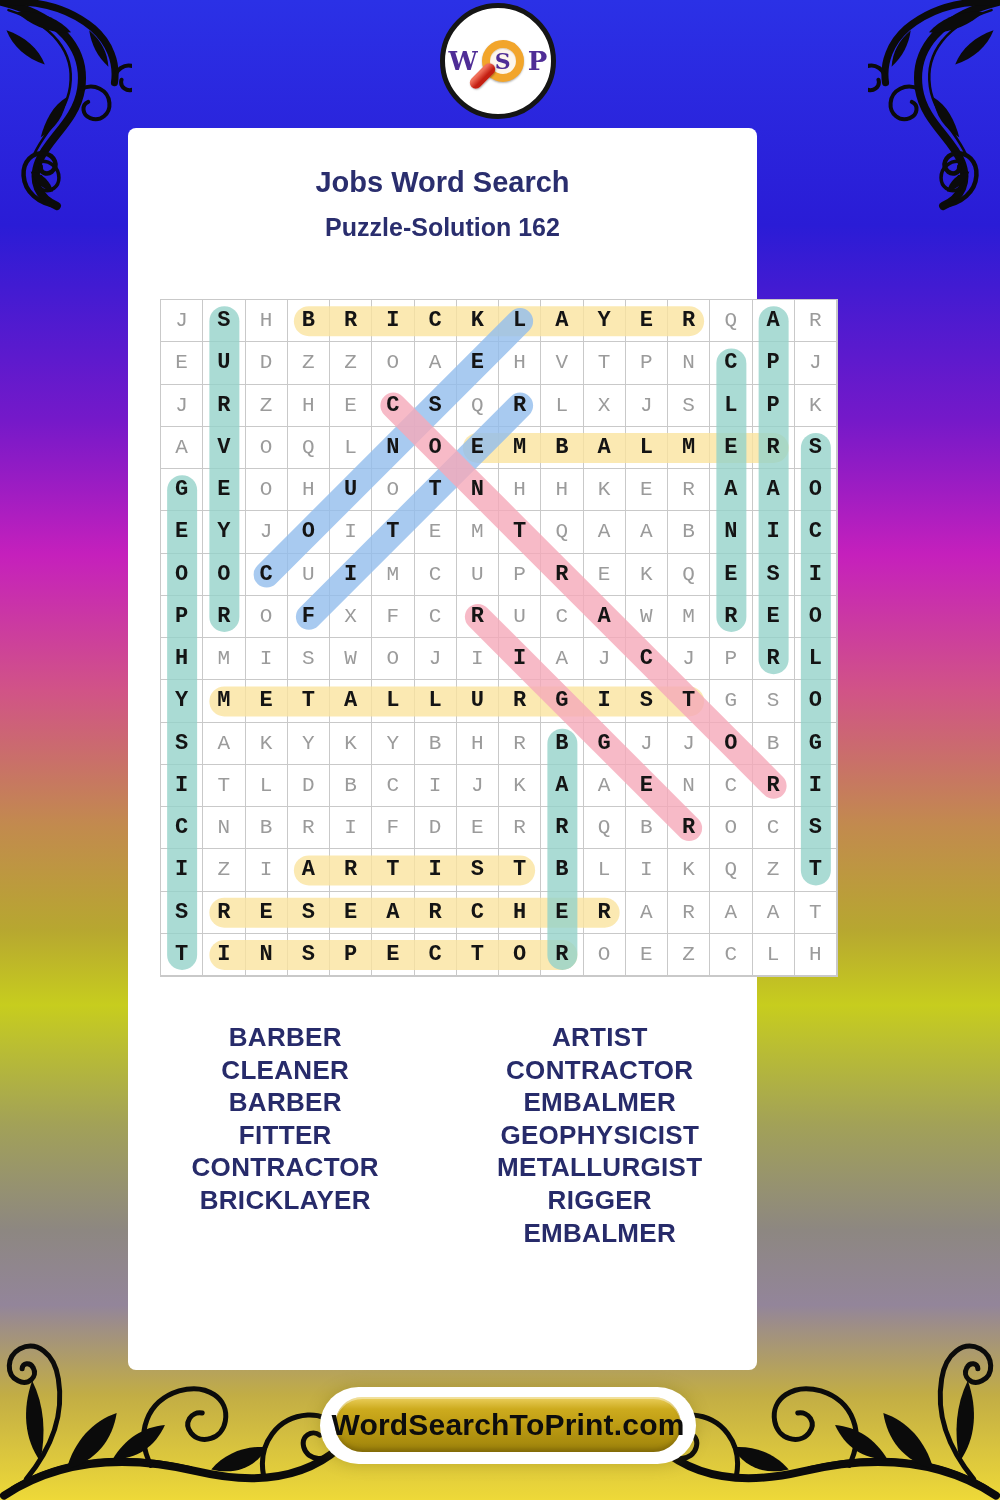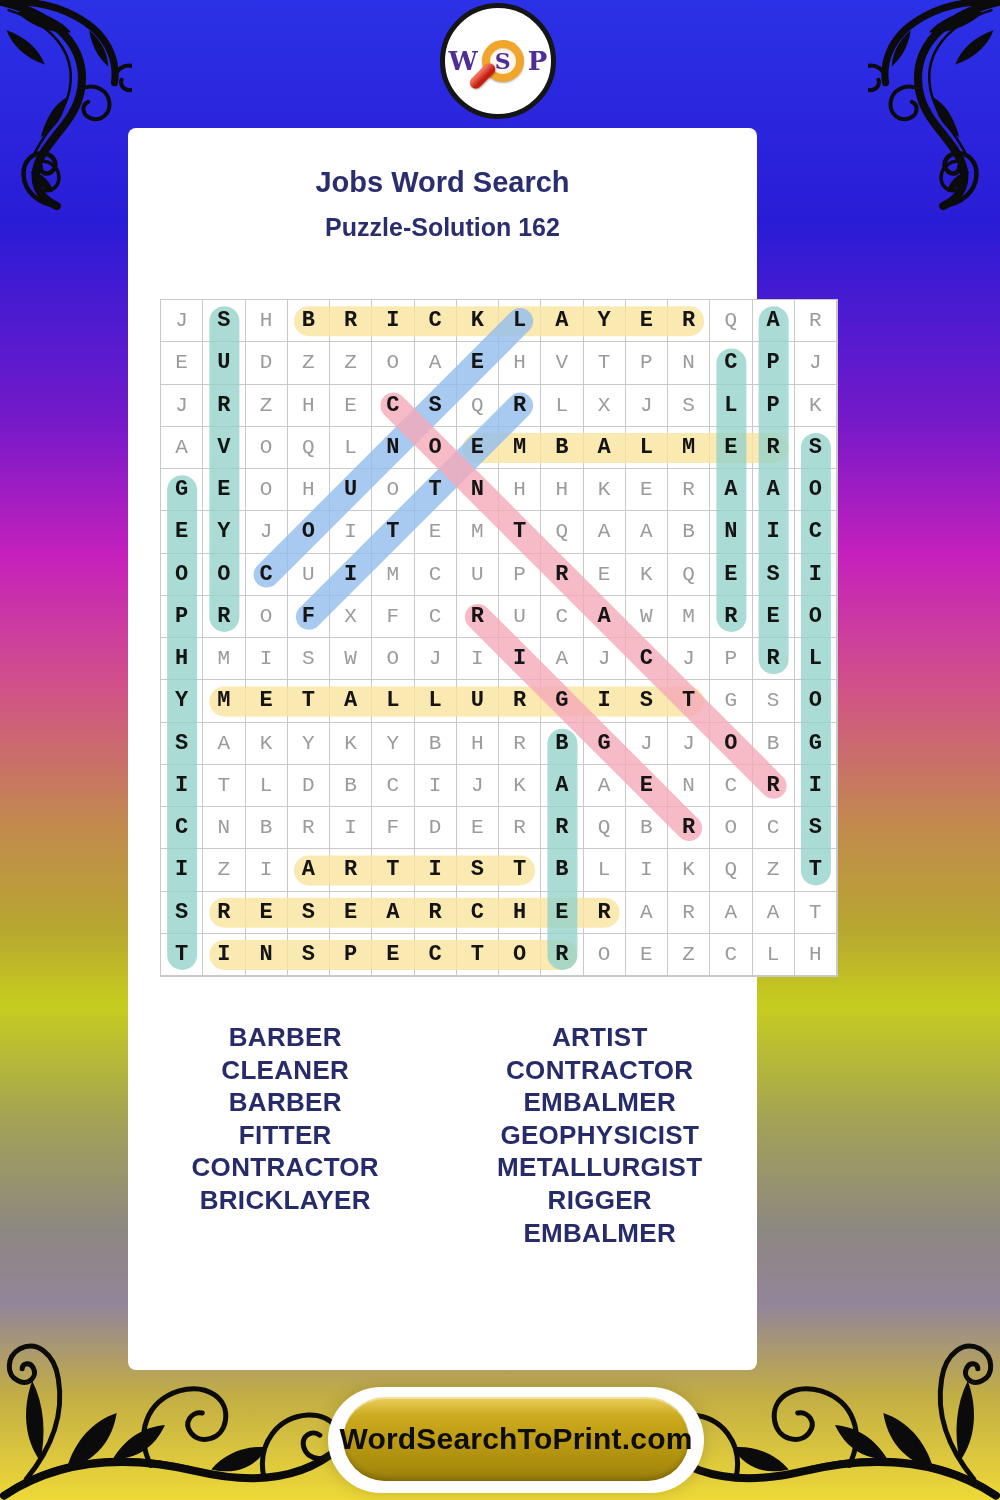--- a/index.html
+++ b/index.html
@@ -48,21 +48,21 @@
   .cell span{position:relative;z-index:2;
     font-family:"Liberation Mono","DejaVu Sans Mono",monospace;
     font-size:21px;color:#9b9b9b;}
   .cell.sol span{font-weight:bold;color:#141414;font-size:22px;}
   .hl{position:absolute;left:0;top:0;z-index:1;pointer-events:none;}
   
   .wordlist{position:absolute;left:0;right:0;top:893px;display:flex;}
   .wcol{flex:1;text-align:center;}
   .word{font-size:26px;font-weight:bold;color:#272b6a;line-height:32.6px;letter-spacing:.3px;}
   
-  .footer-pill{position:absolute;left:328px;top:1387px;width:376px;height:106px;z-index:6;
+  .footer-pill{position:absolute;left:320px;top:1387px;width:376px;height:77px;z-index:6;
     background:#fff;border-radius:53px;box-shadow:0 0 16px rgba(110,95,0,.3);cursor:pointer;text-align:right;}
   .footer-gold{position:absolute;left:15px;top:10px;right:15px;bottom:12px;border-radius:43px;
     background:linear-gradient(180deg,#ecd05e 0%,#cdab1e 22%,#bb9a12 55%,#a98c0e 82%,#977d0b 100%);
     box-shadow:inset 0 2px 0 rgba(255,255,255,.4), inset 0 -3px 4px rgba(90,70,0,.35);
     display:flex;align-items:center;justify-content:center;}
   .footer-gold span{font-size:30px;font-weight:bold;color:#0d0d0d;letter-spacing:.2px;}
 </style>
 </head>
 <body>
 

